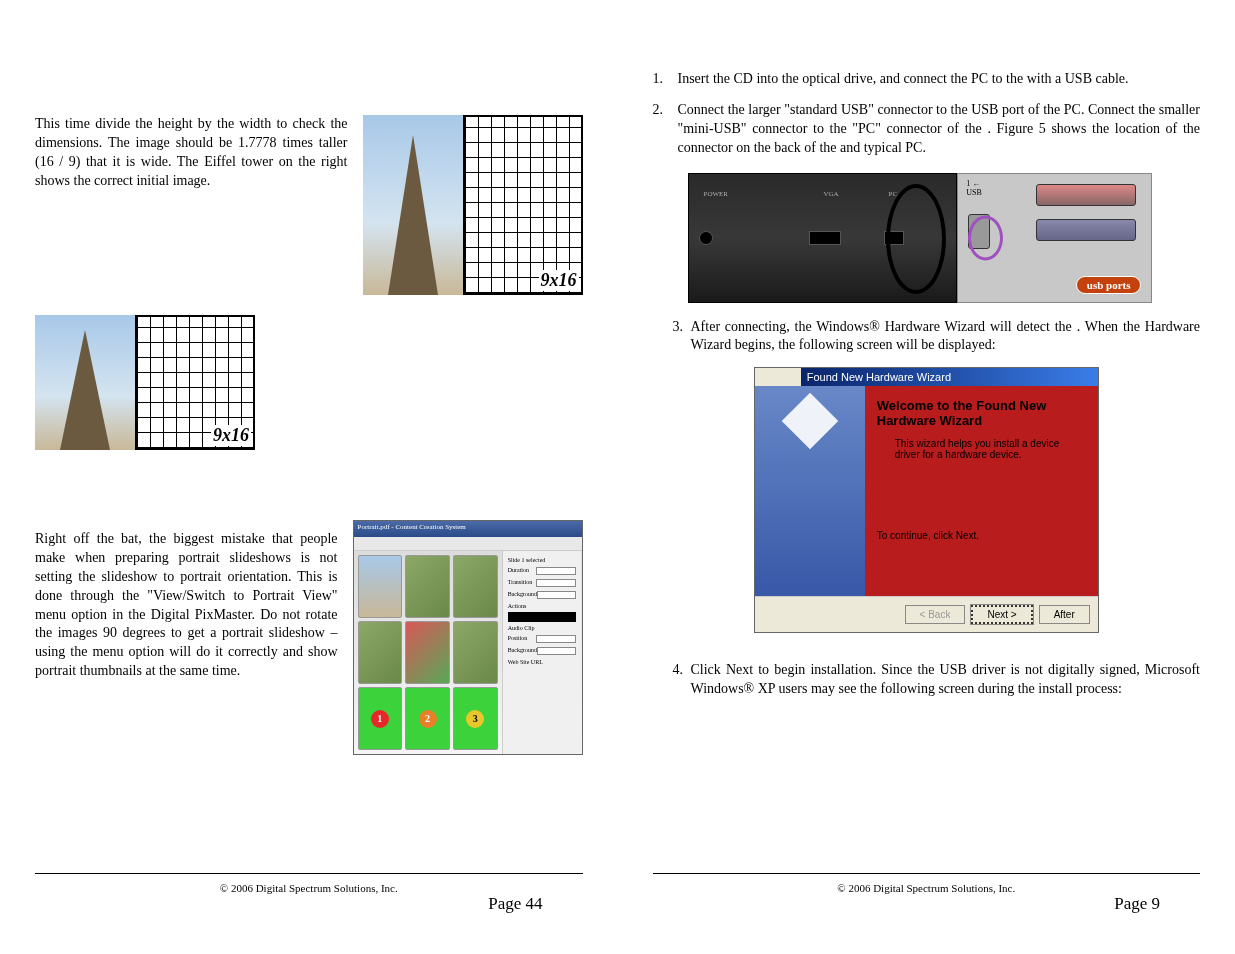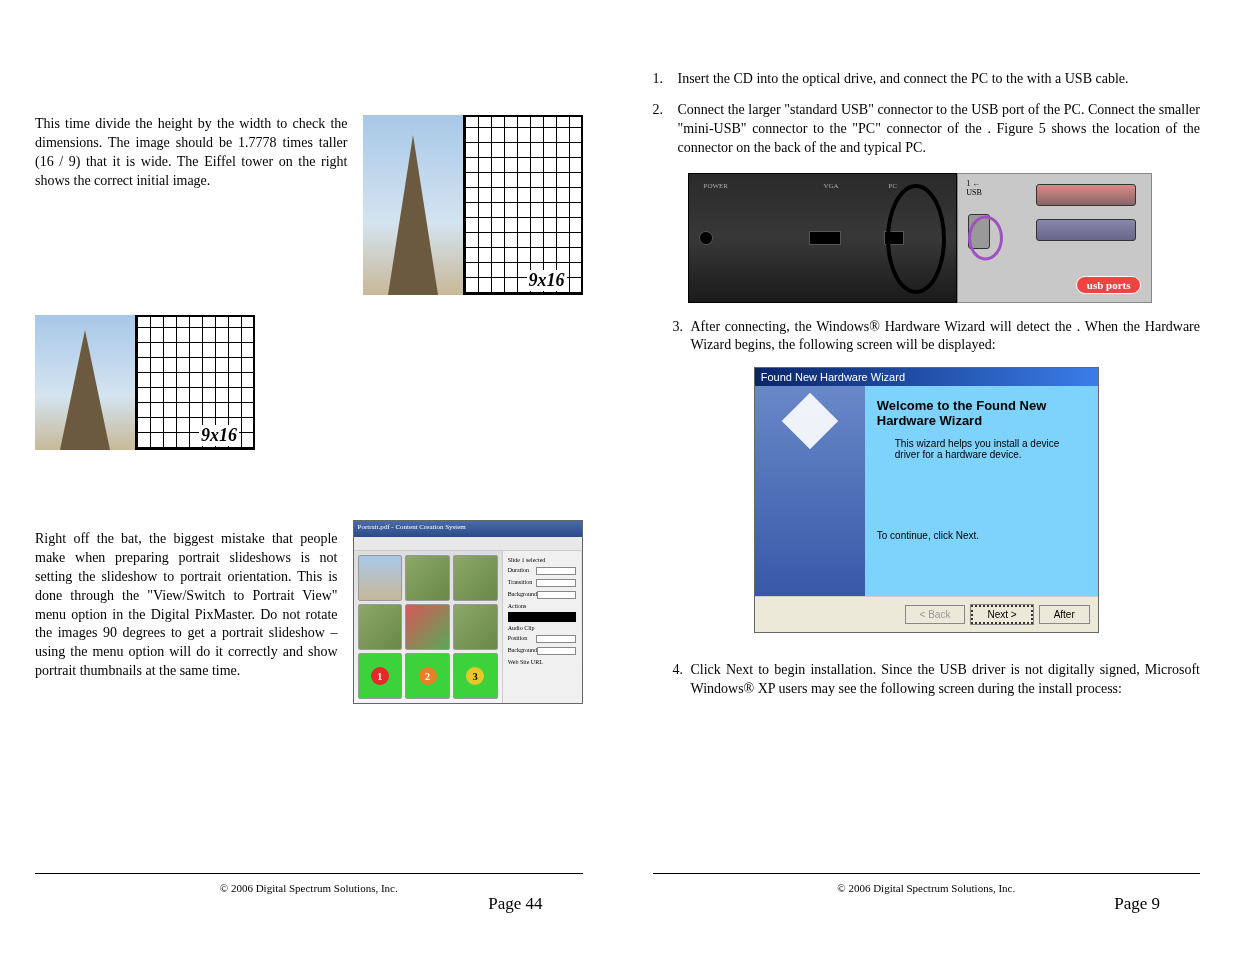--- a/index.html
+++ b/index.html
@@ -76,40 +76,40 @@
       background: #fff;
       border: 2px solid #000;
       position: relative;
       background-image: 
         repeating-linear-gradient(0deg, #000 0, #000 1px, transparent 1px, transparent 15px),
         repeating-linear-gradient(90deg, #000 0, #000 1px, transparent 1px, transparent 13px);
     }
     .grid-label {
       position: absolute;
       bottom: 2px;
-      right: 14px;
+      right: 2px;
       font-weight: bold;
       font-style: italic;
       font-size: 18px;
       background: #fff;
       padding: 0 2px;
     }
     .img-pair {
       display: flex;
       gap: 0;
     }
     .eiffel-short {
       height: 135px;
     }
     .grid-short {
       height: 135px;
     }
     .software-screenshot {
       width: 230px;
-      height: 184px;
+      height: 235px;
       background: linear-gradient(to bottom, #d8d8d8 0%, #f5f5f5 100%);
       border: 1px solid #666;
       position: relative;
       flex-shrink: 0;
     }
     .software-titlebar {
       height: 16px;
       background: linear-gradient(to bottom, #4a6aa8 0%, #2a4a88 100%);
       font-size: 7px;
       color: #fff;
@@ -198,21 +198,21 @@
       display: flex;
     }
     .device-back {
       width: 58%;
       background: linear-gradient(to bottom, #2a2a2a 0%, #383838 50%, #1a1a1a 100%);
       position: relative;
       border: 1px solid #000;
     }
     .port-label {
       position: absolute;
-      top: 8px;
+      top: 16px;
       font-size: 7px;
       color: #aaa;
     }
     .port {
       position: absolute;
       top: 50%;
       transform: translateY(-50%);
       background: #000;
       border: 1px solid #555;
     }
@@ -229,21 +229,21 @@
       width: 42%;
       background: #c8c8c8;
       position: relative;
       border: 1px solid #888;
       padding: 8px;
     }
     .usb-tag {
       position: absolute;
       bottom: 8px;
       right: 10px;
-      background: #ef4444;
+      background: #c2410c;
       color: #fff;
       font-size: 11px;
       font-weight: bold;
       padding: 2px 10px;
       border-radius: 10px;
       border: 1px solid #fff;
     }
     .usb-circle {
       position: absolute;
       top: 50%;
@@ -260,20 +260,21 @@
       border: 1px solid #666;
       background: #ece9d8;
       font-family: Tahoma, Arial, sans-serif;
       font-size: 11px;
     }
     .wizard-titlebar {
       background: linear-gradient(to right, #0a246a 0%, #3a7de8 100%);
       color: #fff;
       font-size: 11px;
       padding: 3px 6px;
+      margin-left: 46px;
     }
     .wizard-body {
       display: flex;
       height: 210px;
     }
     .wizard-sidebar {
       width: 110px;
       background: linear-gradient(to bottom, #6888c8 0%, #3858a8 100%);
       display: flex;
       align-items: flex-start;
@@ -283,21 +284,21 @@
     .wizard-icon {
       width: 40px;
       height: 40px;
       background: #fff;
       transform: rotate(45deg);
       opacity: 0.9;
     }
     .wizard-main {
       flex: 1;
       padding: 12px;
-      background: #7dd3fc;
+      background: #b91c1c;
     }
     .wizard-heading {
       font-size: 13px;
       font-weight: bold;
       margin-bottom: 10px;
     }
     .wizard-text {
       font-size: 10px;
       margin-bottom: 60px;
       margin-left: 18px;

